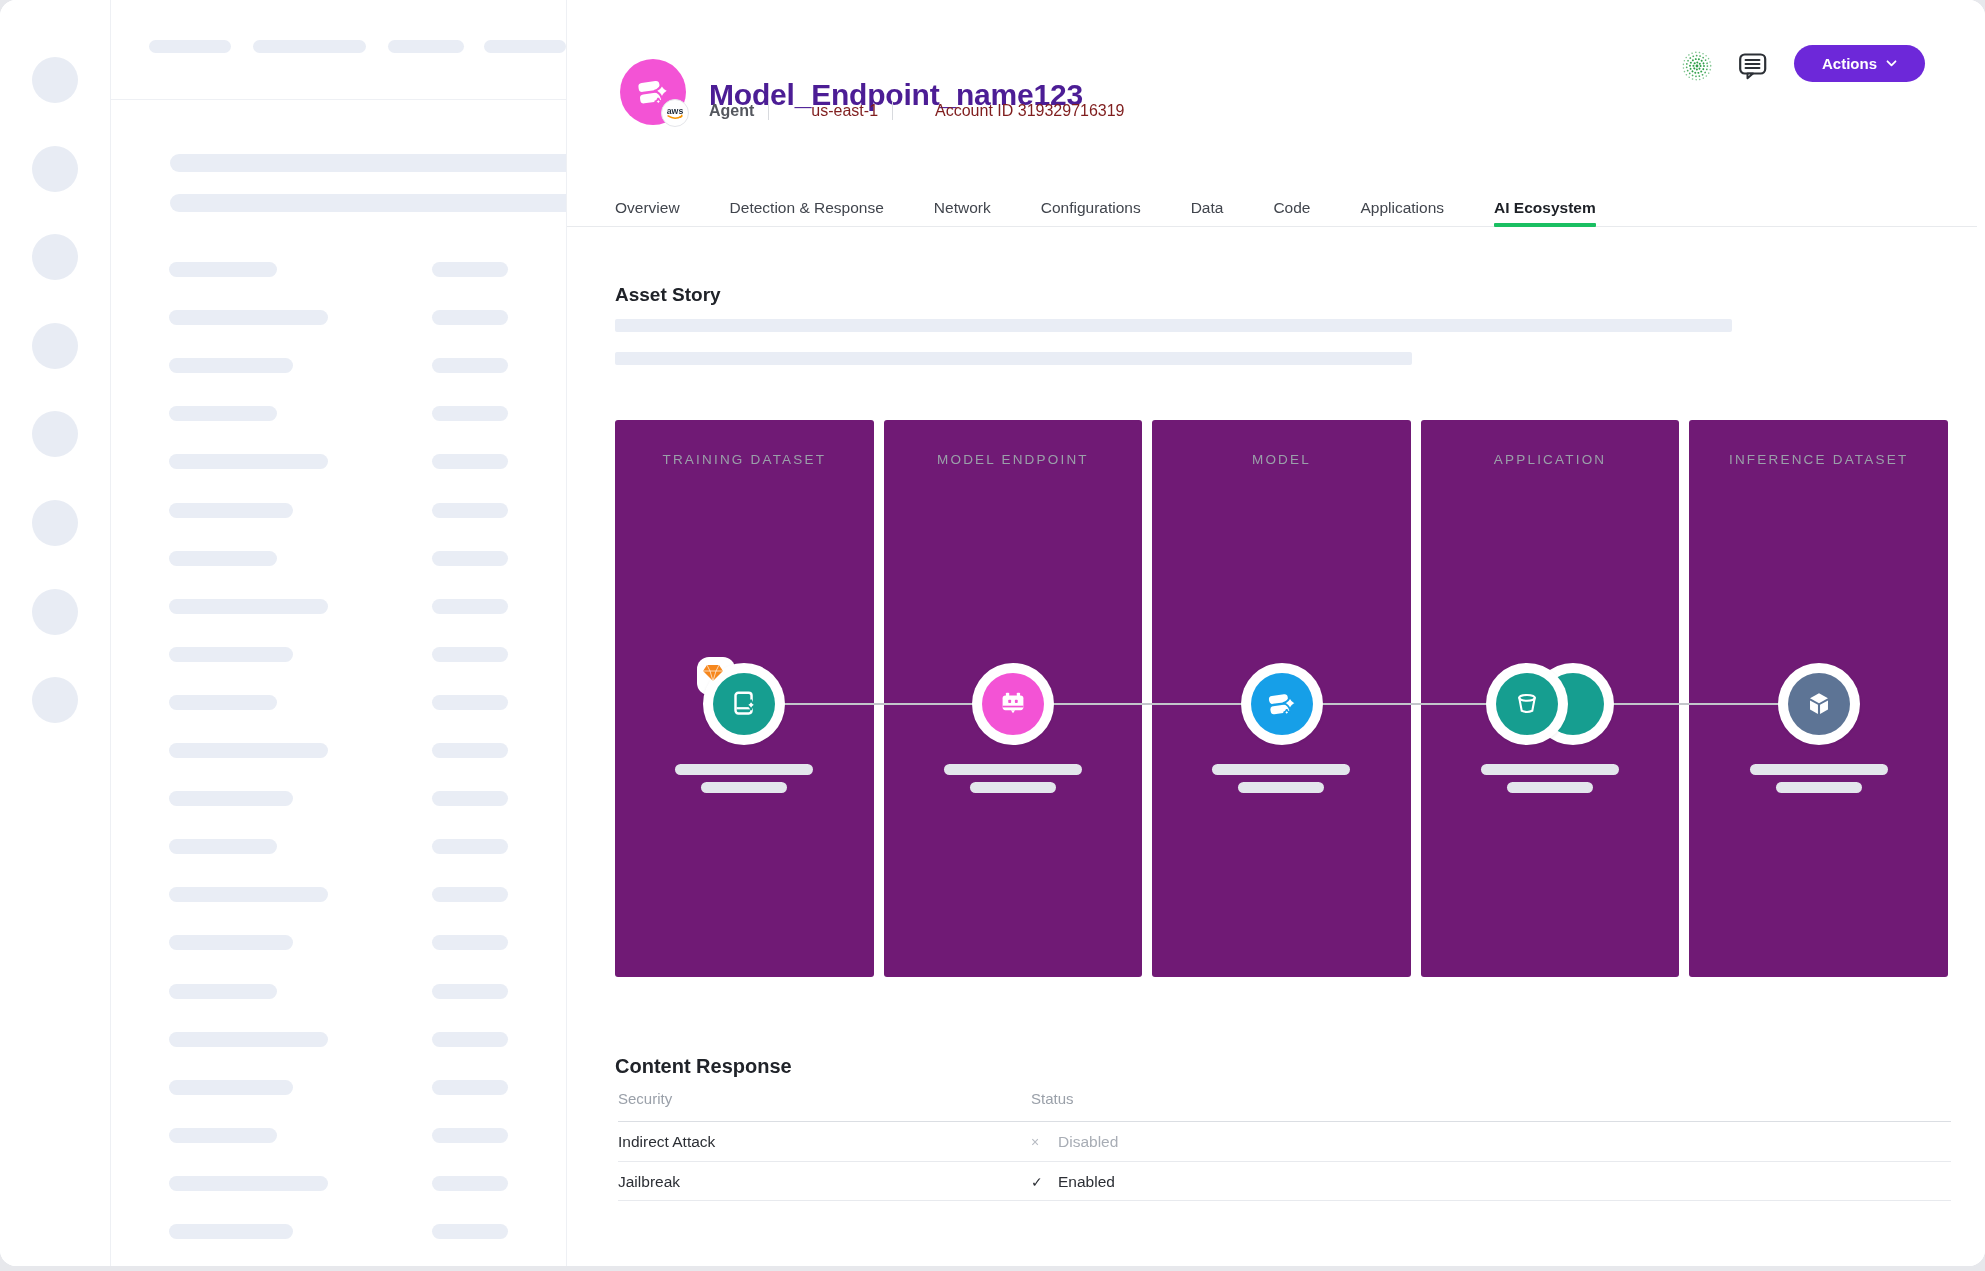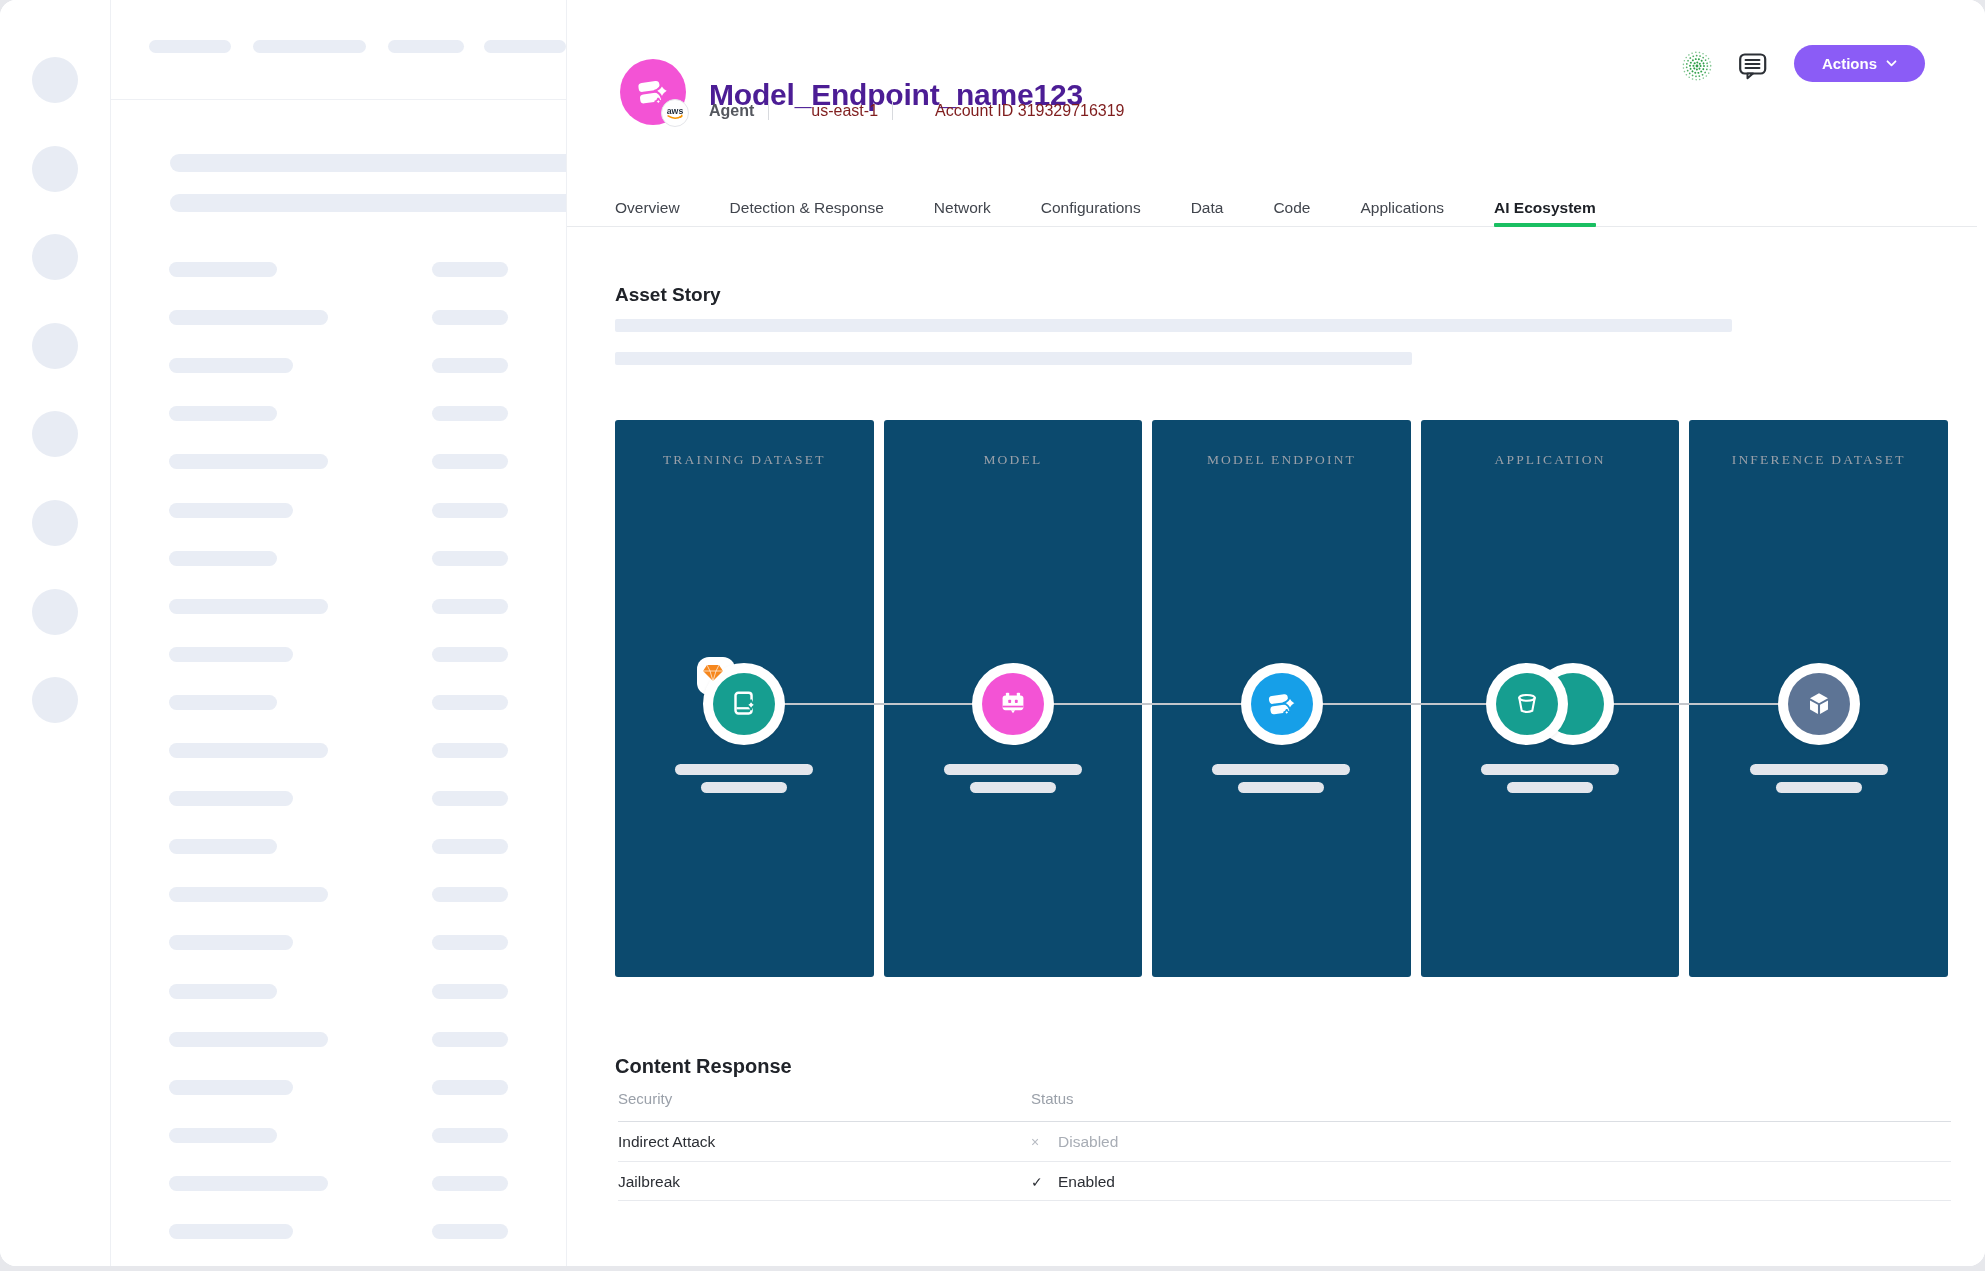--- a/index.html
+++ b/index.html
@@ -23,36 +23,36 @@
   .asset-avatar{position:absolute;left:53px;top:59px;width:66px;height:66px;border-radius:50%;
                 display:flex;align-items:center;justify-content:center;}
   .aws-badge{position:absolute;left:94px;top:99px;width:28px;height:28px;border-radius:50%;background:#fff;
              border:1px solid #e4e5e9;display:flex;align-items:center;justify-content:center;box-sizing:border-box;}
   .page-title{position:absolute;left:142px;top:58px;font-size:30px;font-weight:700;color:#4c1d95;letter-spacing:-.2px;}
   .meta-row{position:absolute;left:142px;top:102px;display:flex;align-items:center;gap:14px;font-size:16px;}
   .meta-type{color:#54575e;font-weight:600;}
   .meta-item{color:#7f1d1d;margin-left:28px;}
   .meta-sep{width:1px;height:18px;background:#d8dade;}
   .hdr-icon-btn{position:absolute;top:48px;width:36px;height:36px;display:flex;align-items:center;justify-content:center;cursor:pointer;background:none;border:none;padding:0;}
-  .actions-btn{position:absolute;left:1227px;top:45px;height:37px;min-width:131px;border-radius:19px;background:#8b5cf6;
+  .actions-btn{position:absolute;left:1227px;top:45px;height:37px;min-width:131px;border-radius:19px;background:#6d28d9;
                color:#fff;border:none;display:flex;align-items:center;justify-content:center;gap:9px;
                font-size:15px;font-weight:600;padding:0 20px;cursor:pointer;font-family:inherit;}
   
   .tabs{position:absolute;left:0;right:8px;top:190px;height:37px;padding-left:48px;display:flex;gap:50px;
         border-bottom:1px solid #e8eaed;box-sizing:border-box;}
   .tab{font-size:15.5px;color:#41454d;cursor:pointer;position:relative;display:flex;align-items:center;height:100%;white-space:nowrap;}
   .tab.active{color:#1d2026;font-weight:700;}
   .tab.active::after{content:"";position:absolute;left:0;right:0;bottom:-1px;height:4px;background:var(--accent-green,#1abf62);border-radius:1px;}
   
   .section-h1{position:absolute;left:48px;font-size:19px;font-weight:700;color:#202329;}
   .skel{position:absolute;background:#e9edf5;border-radius:2px;height:13px;}
   
   .pipeline{position:absolute;left:48px;top:420px;width:1333px;height:557px;}
   .cols{position:absolute;inset:0;display:flex;gap:10px;}
-  .col{flex:1;background:#0c4a6e;border-radius:3px;position:relative;font-family:Liberation Serif, serif;}
+  .col{flex:1;background:#701a75;border-radius:3px;position:relative;}
   .col-h{position:absolute;top:32px;left:0;right:0;text-align:center;font-size:13.5px;letter-spacing:2.2px;
          color:#9aa0a9;font-weight:500;white-space:nowrap;}
   .col-bar{position:absolute;left:50%;transform:translateX(-50%);height:11px;border-radius:6px;background:#e3e6ec;}
   .connector{position:absolute;top:283px;height:2px;background:#c3c6cb;}
   .icon-wrap{position:absolute;top:243px;width:82px;height:82px;transform:translateX(-50%);cursor:pointer;}
   .outer-circle{position:absolute;inset:0;border-radius:50%;background:#fff;box-shadow:0 1px 3px rgba(30,35,48,.07);}
   .inner-circle{position:absolute;left:10px;top:10px;width:62px;height:62px;border-radius:50%;
                 display:flex;align-items:center;justify-content:center;}
   .corner-block{position:absolute;left:-6px;top:-6px;width:38px;height:38px;background:#fff;border-radius:12px;}
   .gem{position:absolute;left:-2px;top:-1px;}
@@ -211,26 +211,26 @@
     <div class="skel" style="left:48px;top:352px;width:797px;"></div>
 
     <div class="pipeline">
       <div class="cols">
         <div class="col">
           <div class="col-h">TRAINING DATASET</div>
           <div class="col-bar" style="top:344px;width:138px;"></div>
           <div class="col-bar" style="top:362px;width:86px;"></div>
         </div>
         <div class="col">
+          <div class="col-h">MODEL ENDPOINT</div>
+          <div class="col-bar" style="top:344px;width:138px;"></div>
+          <div class="col-bar" style="top:362px;width:86px;"></div>
+        </div>
+        <div class="col">
           <div class="col-h">MODEL</div>
-          <div class="col-bar" style="top:344px;width:138px;"></div>
-          <div class="col-bar" style="top:362px;width:86px;"></div>
-        </div>
-        <div class="col">
-          <div class="col-h">MODEL ENDPOINT</div>
           <div class="col-bar" style="top:344px;width:138px;"></div>
           <div class="col-bar" style="top:362px;width:86px;"></div>
         </div>
         <div class="col">
           <div class="col-h">APPLICATION</div>
           <div class="col-bar" style="top:344px;width:138px;"></div>
           <div class="col-bar" style="top:362px;width:86px;"></div>
         </div>
         <div class="col">
           <div class="col-h">INFERENCE DATASET</div>

